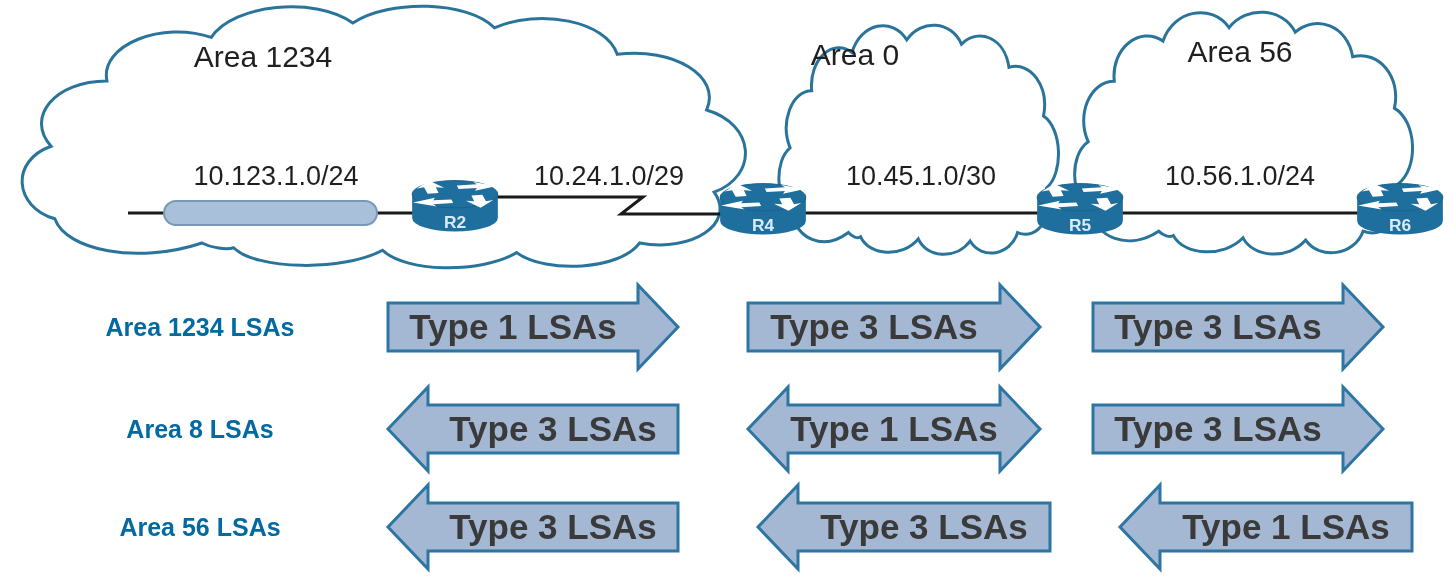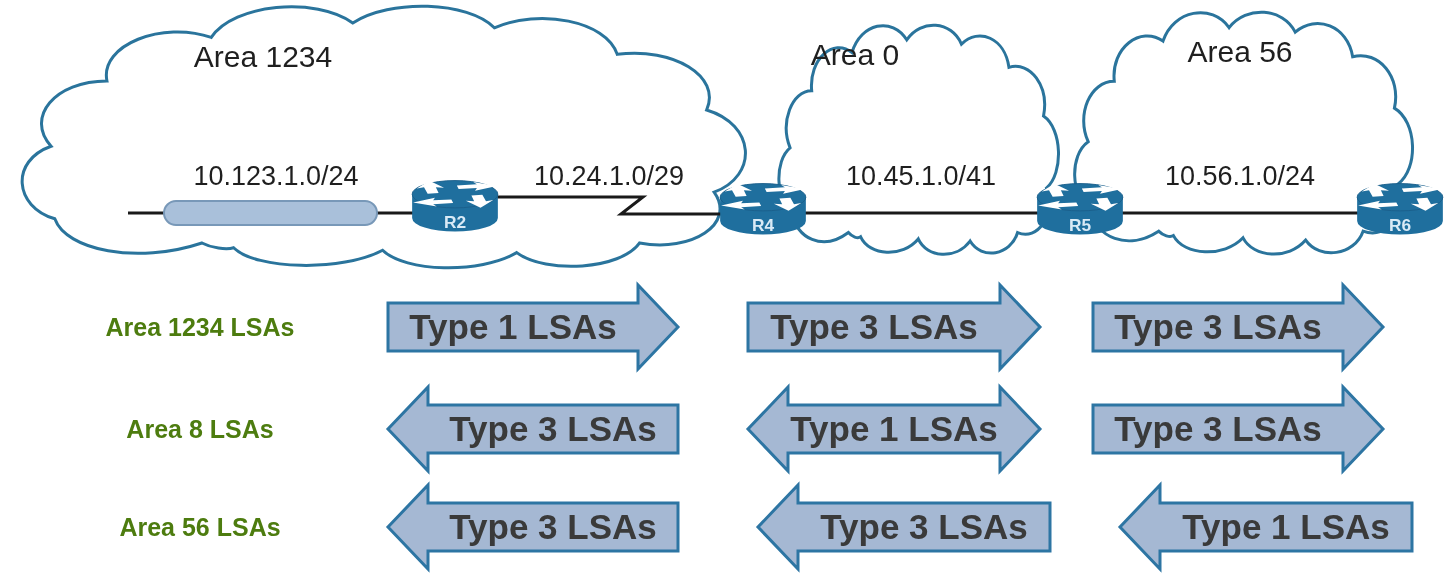--- a/index.html
+++ b/index.html
@@ -25,21 +25,21 @@
   }
   .router{position:absolute;width:92px;height:62px;}
   .router svg{width:100%;height:100%;display:block;}
   .rbody{fill:var(--router-fill);}
   .rtop{fill:var(--router-fill);stroke:#1a5f8a;stroke-width:1;}
   .pinwheel polygon{fill:#ffffff;}
   .rlabel{fill:var(--router-label);font-family:"Liberation Sans",sans-serif;
     font-size:19px;font-weight:bold;}
   .row-label{
     position:absolute;width:320px;height:84px;display:flex;align-items:center;justify-content:center;
-    font-size:25px;font-weight:bold;color:#4d7c0f;white-space:nowrap;
+    font-size:25px;font-weight:bold;color:#0369a1;white-space:nowrap;
   }
   .arrow{position:absolute;height:84px;}
   .arrow svg{position:absolute;left:0;top:0;width:100%;height:100%;overflow:visible;}
   .arrow polygon{fill:var(--arrow-fill);stroke:var(--arrow-stroke);stroke-width:3;}
   .arrow-label{
     position:absolute;left:0;top:0;width:100%;height:100%;box-sizing:border-box;
     display:flex;align-items:center;justify-content:center;
     font-size:35px;font-weight:bold;color:var(--arrow-text);white-space:nowrap;
   }
   .dir-right .arrow-label{padding-right:40px;}
@@ -170,21 +170,21 @@
       <text class="rlabel" x="50" y="57" text-anchor="middle">R6</text>
     </svg>
   </div>
 
   <div class="area-label" style="left:263px;top:57px;">Area 1234</div>
   <div class="area-label" style="left:855px;top:55px;">Area 0</div>
   <div class="area-label" style="left:1240px;top:52px;">Area 56</div>
 
   <div class="net-label" style="left:276px;top:176px;">10.123.1.0/24</div>
   <div class="net-label" style="left:609px;top:176px;">10.24.1.0/29</div>
-  <div class="net-label" style="left:921px;top:176px;">10.45.1.0/41</div>
+  <div class="net-label" style="left:921px;top:176px;">10.45.1.0/30</div>
   <div class="net-label" style="left:1240px;top:176px;">10.56.1.0/24</div>
 
   <div class="row-label" style="left:40px;top:285px;">Area 1234 LSAs</div>
   <div class="row-label" style="left:40px;top:387px;">Area 8 LSAs</div>
   <div class="row-label" style="left:40px;top:485px;">Area 56 LSAs</div>
 
   <div class="arrow dir-right" style="left:388px;top:285px;width:290px;">
     <svg preserveAspectRatio="none" viewBox="0 0 290 84">
         <polygon points="0,18 250,18 250,0 290,42 250,84 250,66 0,66"></polygon>
       </svg>

